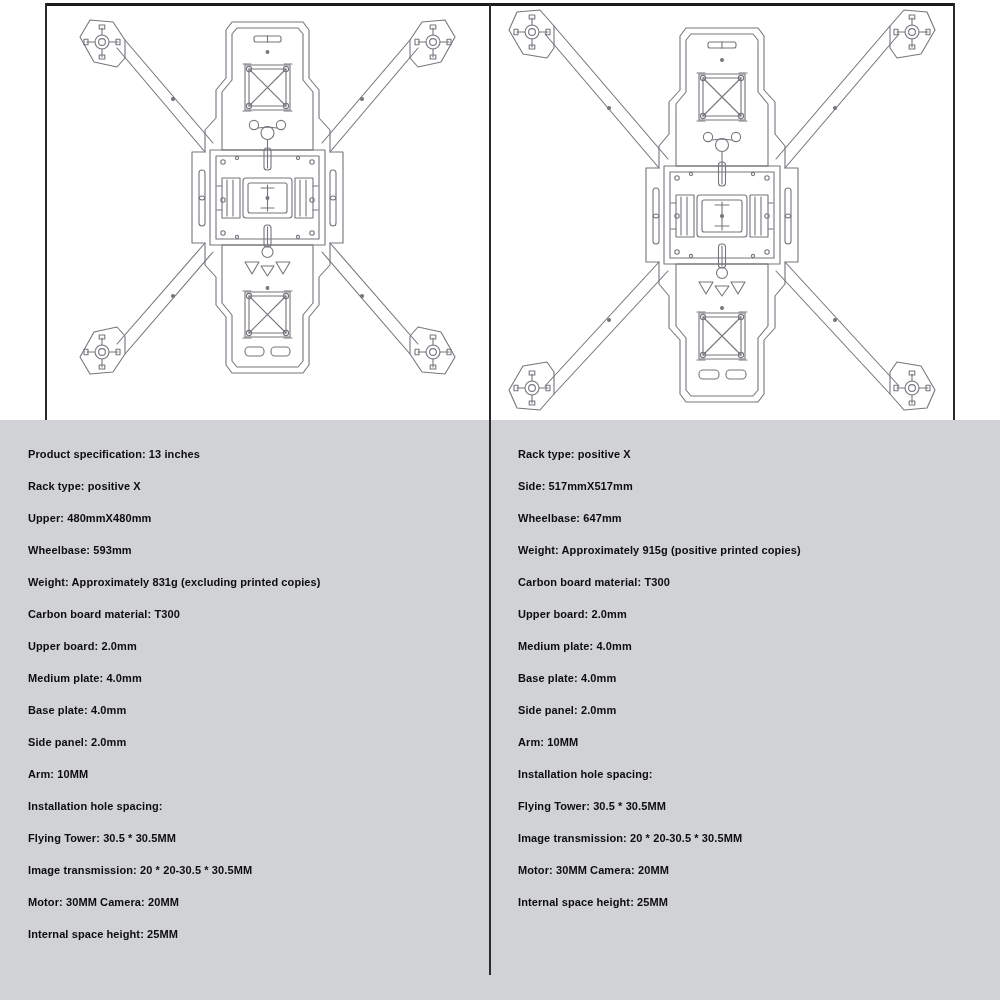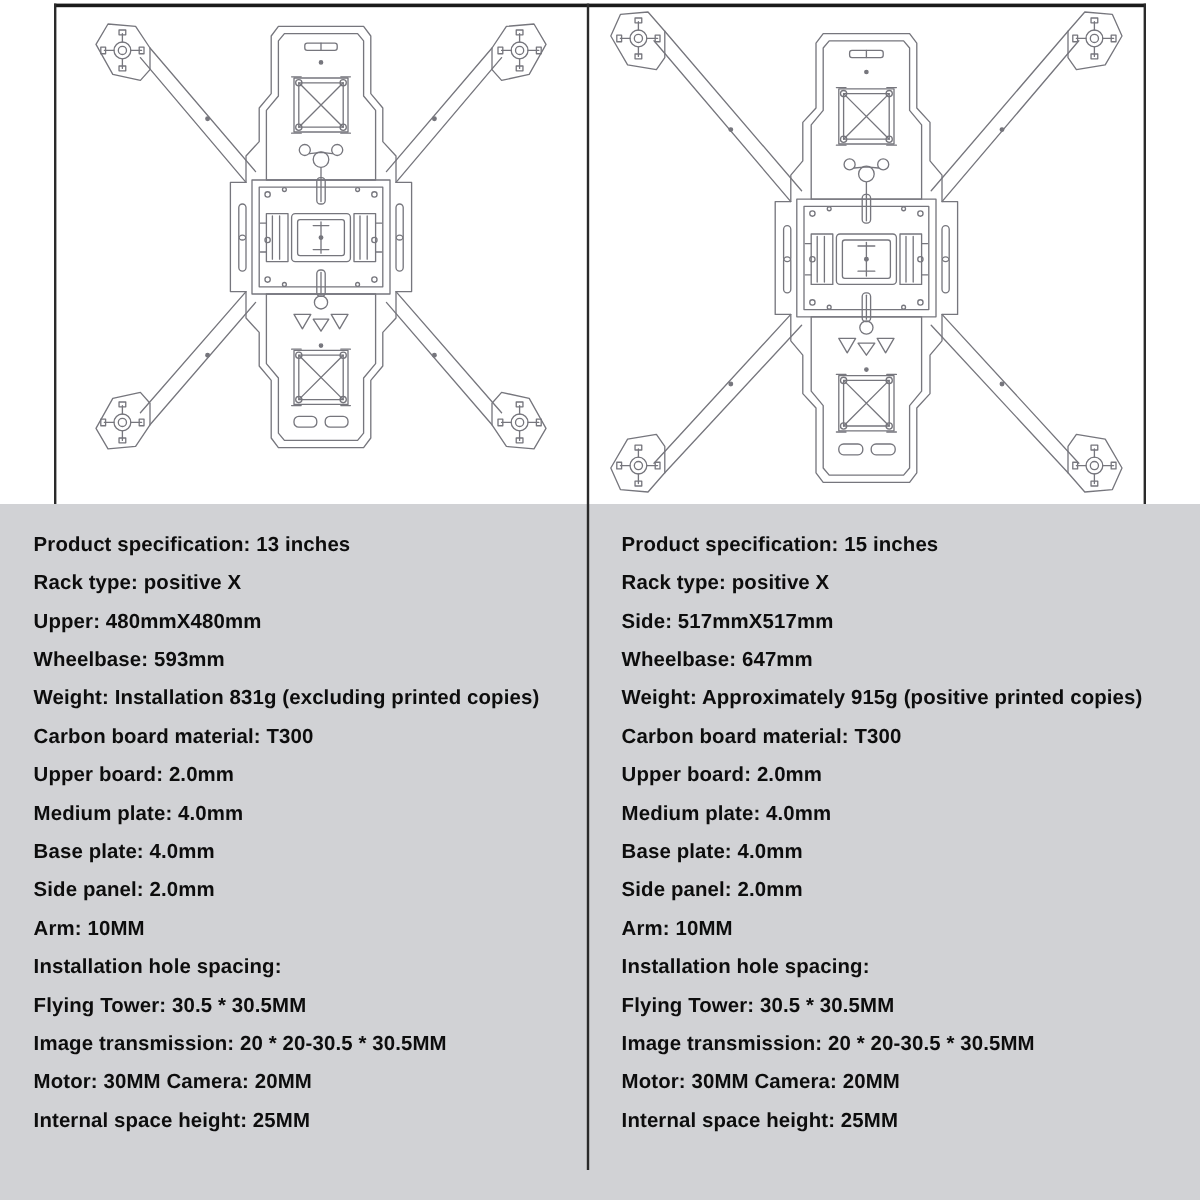--- a/index.html
+++ b/index.html
@@ -67,21 +67,21 @@
   .spec-col {
     position: absolute;
     top: 0;
     padding-top: 18px;
     box-sizing: border-box;
   }
   #spec-col-left  { left: 28px;  width: 460px; }
   #spec-col-right { left: 518px; width: 470px; }
 
   .spec-line {
-    font-size: 17px;
+    font-size: 11px;
     font-weight: 700;
     color: #0d0d0d;
     line-height: 32px;
     height: 32px;
     white-space: nowrap;
     letter-spacing: 0.1px;
   }
 </style>
 </head>
 <body>
@@ -416,36 +416,35 @@
 
   <div id="spec-area">
 
     <div class="panel-divider" style="top:-417px;"></div>
 
     <div id="spec-col-left" class="spec-col">
       <div class="spec-line">Product specification: 13 inches</div>
       <div class="spec-line">Rack type: positive X</div>
       <div class="spec-line">Upper: 480mmX480mm</div>
       <div class="spec-line">Wheelbase: 593mm</div>
-      <div class="spec-line">Weight: Installation 831g (excluding printed copies)</div>
+      <div class="spec-line">Weight: Approximately 831g (excluding printed copies)</div>
       <div class="spec-line">Carbon board material: T300</div>
       <div class="spec-line">Upper board: 2.0mm</div>
       <div class="spec-line">Medium plate: 4.0mm</div>
       <div class="spec-line">Base plate: 4.0mm</div>
       <div class="spec-line">Side panel: 2.0mm</div>
       <div class="spec-line">Arm: 10MM</div>
       <div class="spec-line">Installation hole spacing:</div>
       <div class="spec-line">Flying Tower: 30.5 * 30.5MM</div>
       <div class="spec-line">Image transmission: 20 * 20-30.5 * 30.5MM</div>
       <div class="spec-line">Motor: 30MM Camera: 20MM</div>
       <div class="spec-line">Internal space height: 25MM</div>
     </div>
 
     <div id="spec-col-right" class="spec-col">
-      <div class="spec-line">Product specification: 15 inches</div>
       <div class="spec-line">Rack type: positive X</div>
       <div class="spec-line">Side: 517mmX517mm</div>
       <div class="spec-line">Wheelbase: 647mm</div>
       <div class="spec-line">Weight: Approximately 915g (positive printed copies)</div>
       <div class="spec-line">Carbon board material: T300</div>
       <div class="spec-line">Upper board: 2.0mm</div>
       <div class="spec-line">Medium plate: 4.0mm</div>
       <div class="spec-line">Base plate: 4.0mm</div>
       <div class="spec-line">Side panel: 2.0mm</div>
       <div class="spec-line">Arm: 10MM</div>

